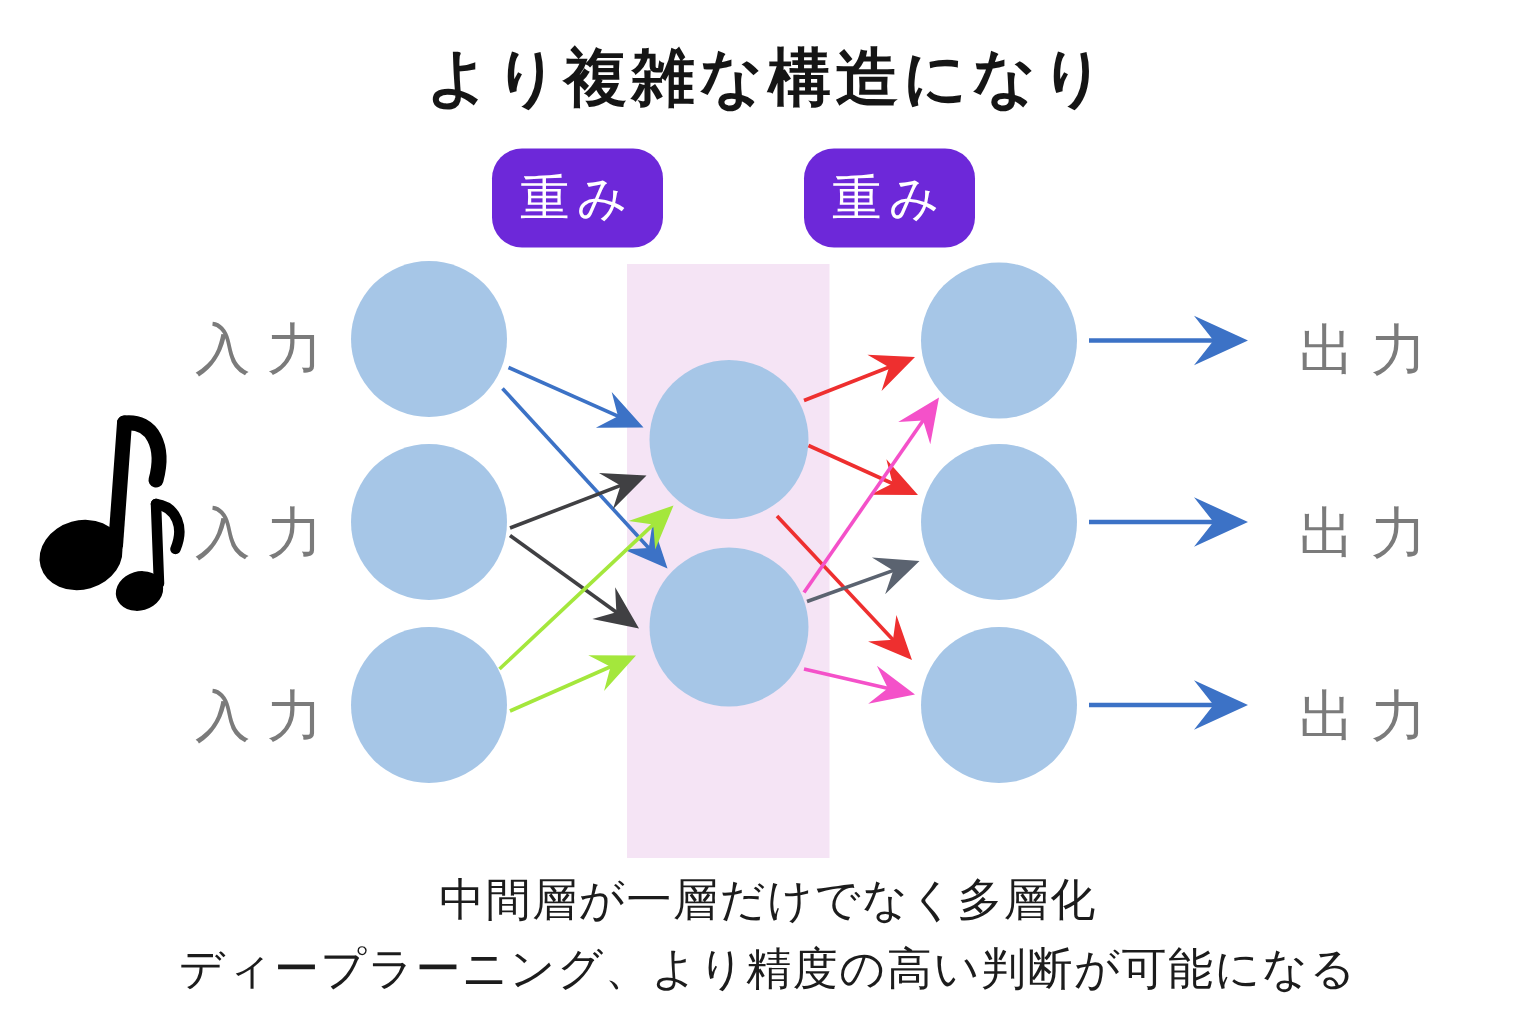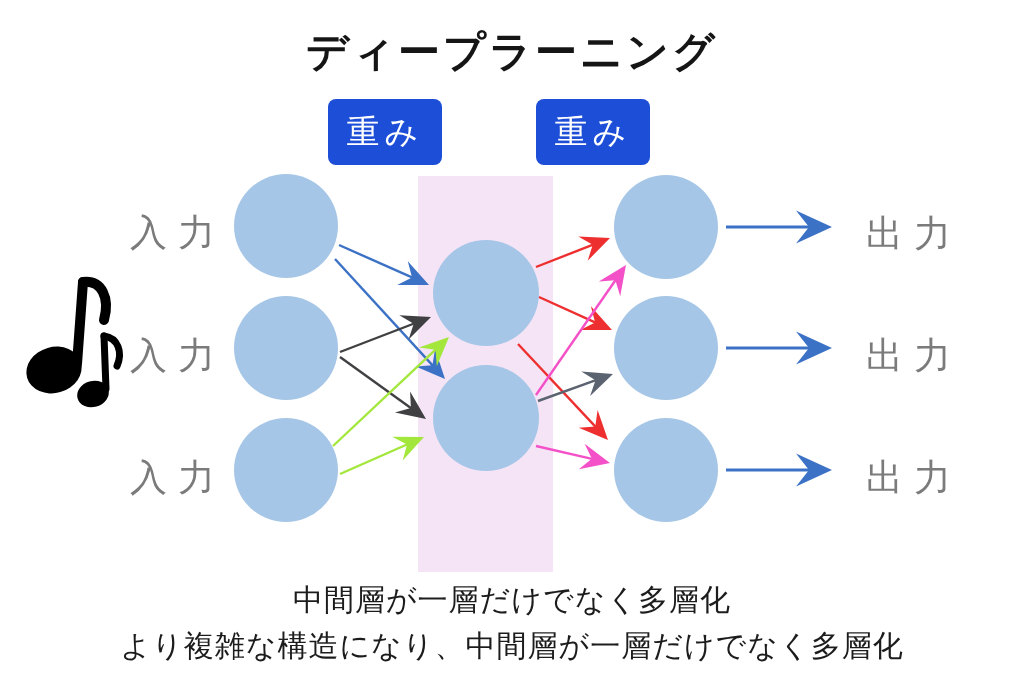--- a/index.html
+++ b/index.html
@@ -9,22 +9,22 @@
   }
   .title{
     position:absolute;left:0;top:24px;width:100%;text-align:center;
     font-size:42px;font-weight:bold;color:#151515;letter-spacing:3px;
   }
   .hidden-column{
     position:absolute;left:418px;top:176px;width:135px;height:396px;
     background:#f5e4f5;
   }
   .weight-box{
-    position:absolute;top:99px;width:114px;height:66px;background:#1d4ed8;
-    border-radius:8px;display:flex;align-items:center;justify-content:center;
+    position:absolute;top:99px;width:114px;height:66px;background:#6d28d9;
+    border-radius:20px;display:flex;align-items:center;justify-content:center;
     color:#ffffff;font-size:33px;letter-spacing:5px;
   }
   .weight-left{left:328px;}
   .weight-right{left:536px;}
   .node{
     position:absolute;width:104px;height:104px;border-radius:50%;
     background:#a6c6e7;
   }
   .io-label{
     position:absolute;font-size:37px;color:#7b7b7b;letter-spacing:11px;white-space:nowrap;
@@ -41,21 +41,21 @@
   .caption.line1{top:580px;}
   .caption.line2{top:626px;}
   .arrow-layer{position:absolute;left:0;top:0;width:1024px;height:683px;}
   .note-icon{position:absolute;left:20px;top:272px;width:112px;height:140px;}
 </style>
 </head>
 <body>
 
 <div class="canvas">
 
-  <div class="title">ディープラーニング</div>
+  <div class="title">より複雑な構造になり</div>
 
   <div class="hidden-column"></div>
 
   <div class="weight-box weight-left">
     <span>重み</span>
   </div>
   <div class="weight-box weight-right">
     <span>重み</span>
   </div>
 
@@ -147,15 +147,15 @@
         <polygon points="832.0,348.0 796.0,364.5 809.0,348.0 796.0,331.5" fill="#3c72c6"></polygon>
       </g>
       <g>
         <line x1="726" y1="470" x2="810.4" y2="470" stroke="#3c72c6" stroke-width="3"></line>
         <polygon points="832.0,470.0 796.0,486.5 809.0,470.0 796.0,453.5" fill="#3c72c6"></polygon>
       </g>
     </svg>
 
 
   <div class="caption line1">中間層が一層だけでなく多層化</div>
-  <div class="caption line2">より複雑な構造になり、中間層が一層だけでなく多層化</div>
+  <div class="caption line2">ディープラーニング、より精度の高い判断が可能になる</div>
 
 </div>
 
 </body></html>

